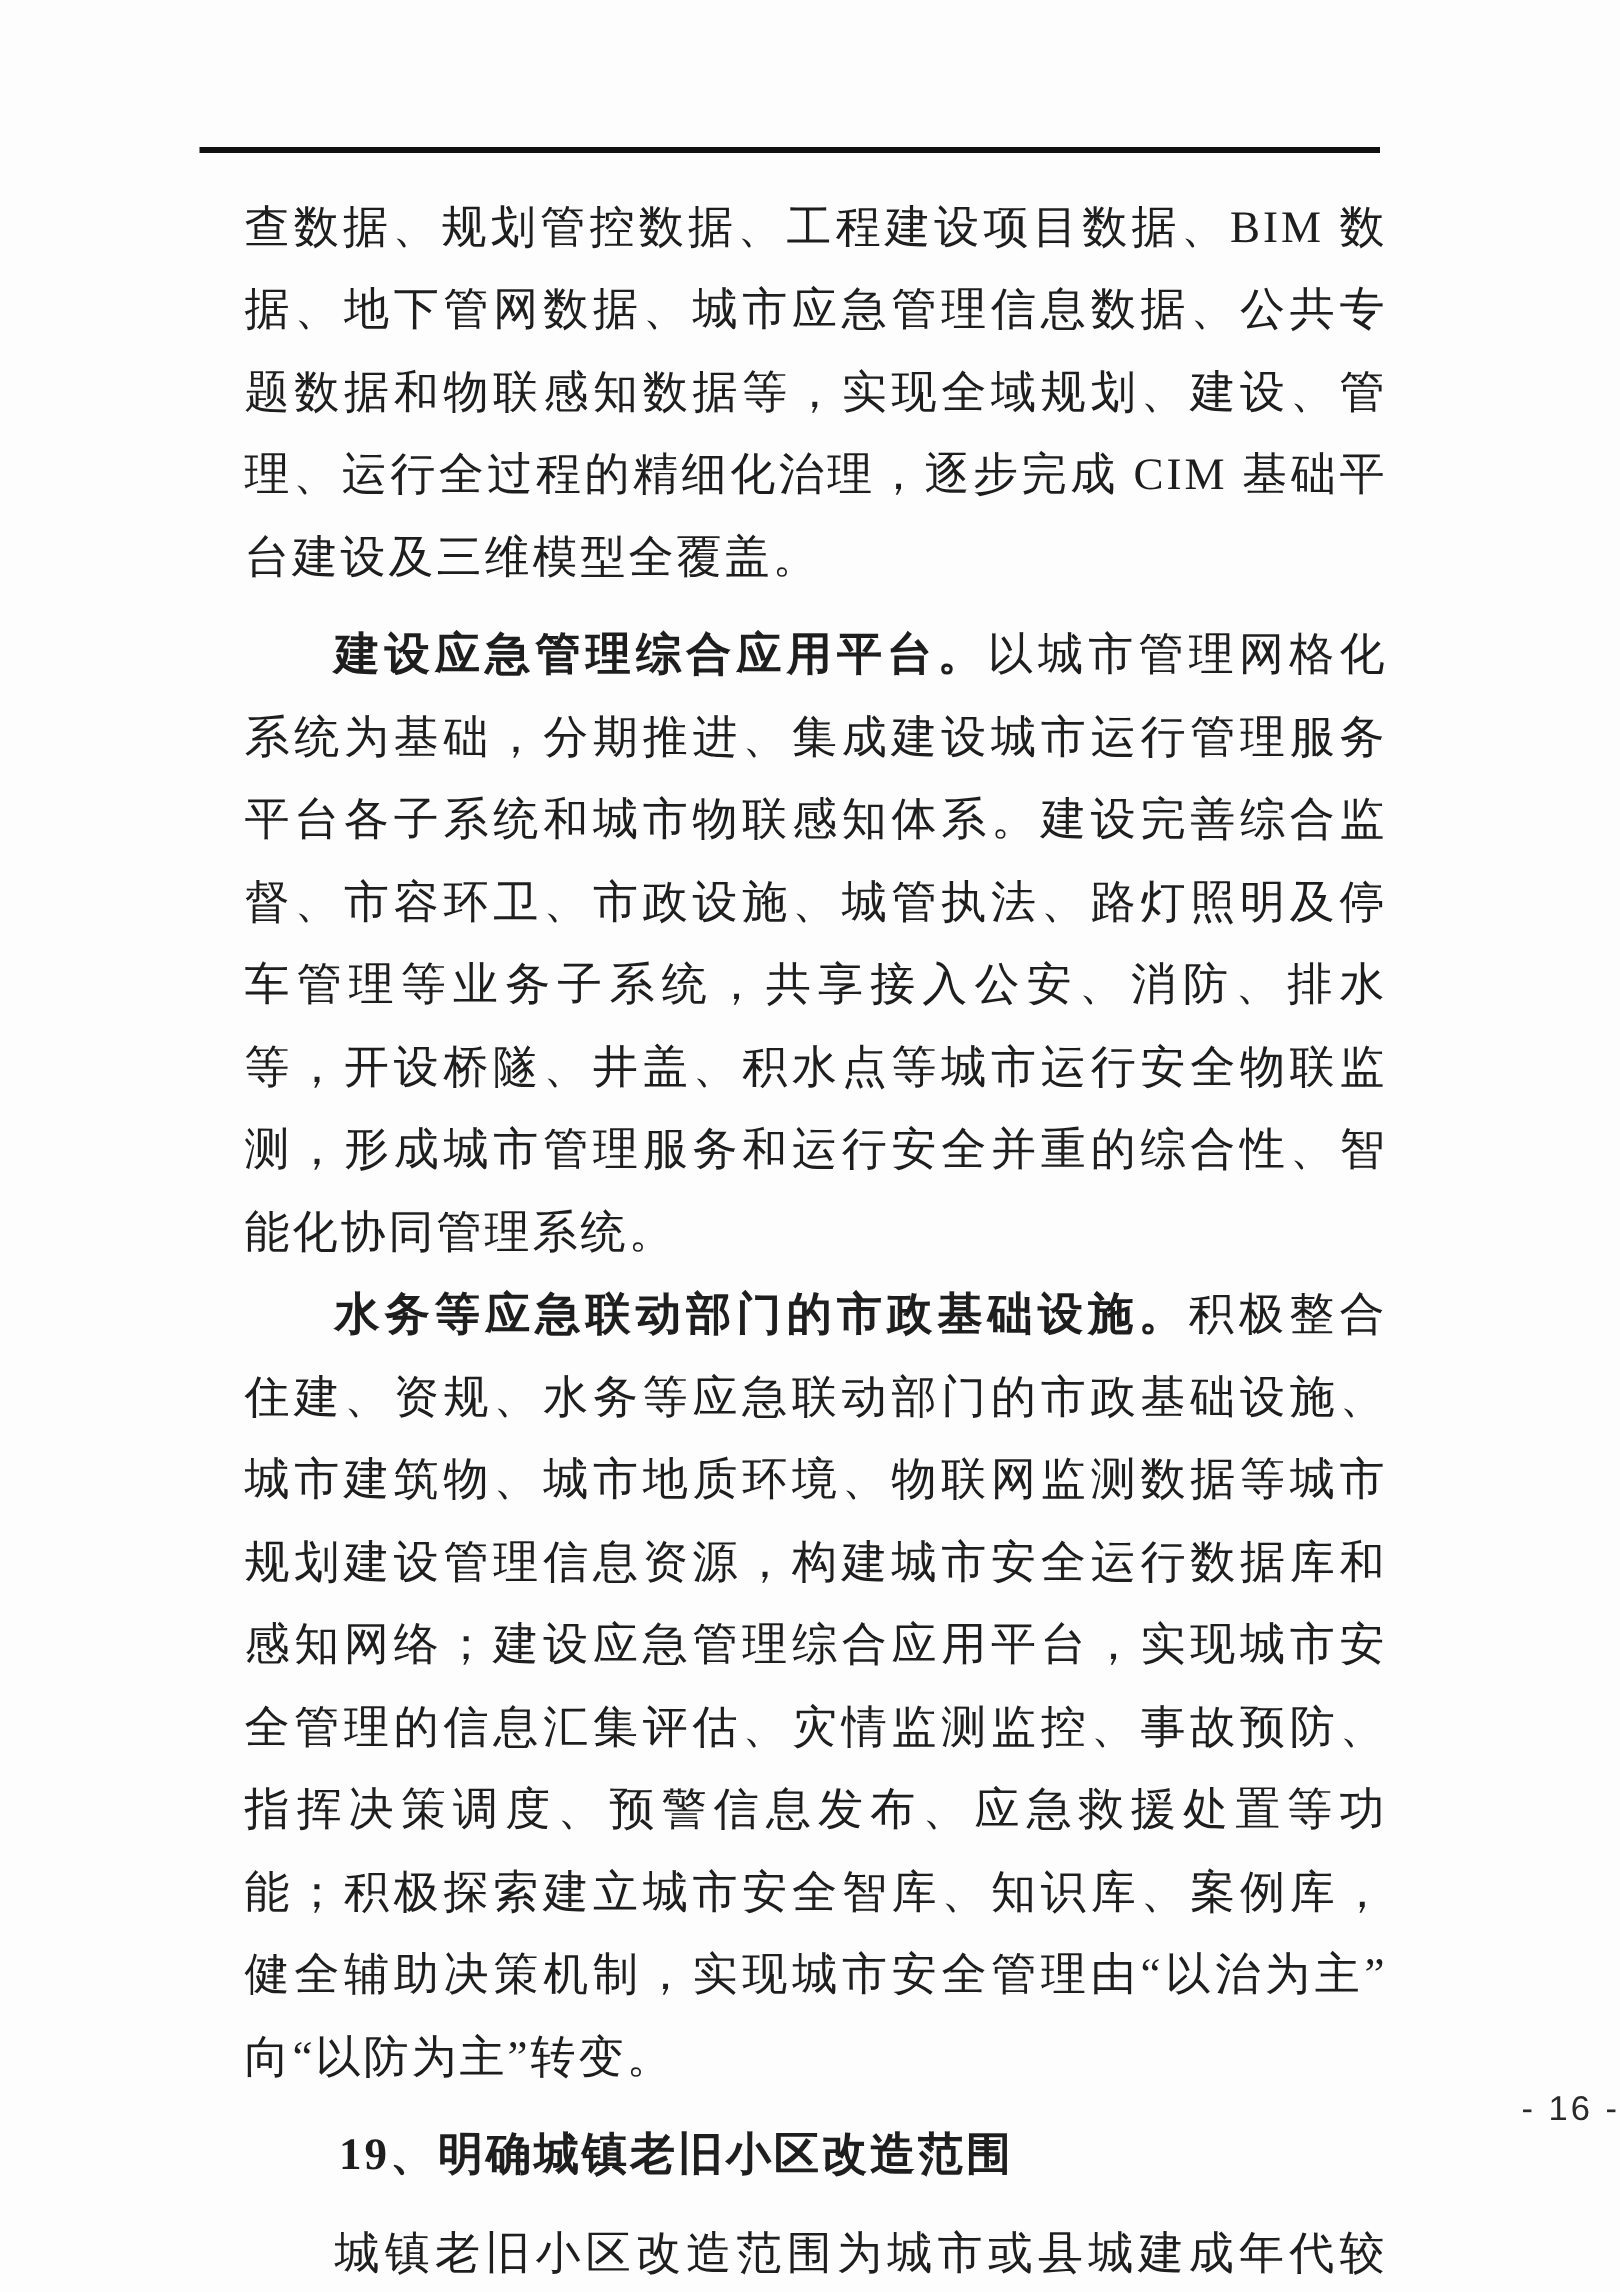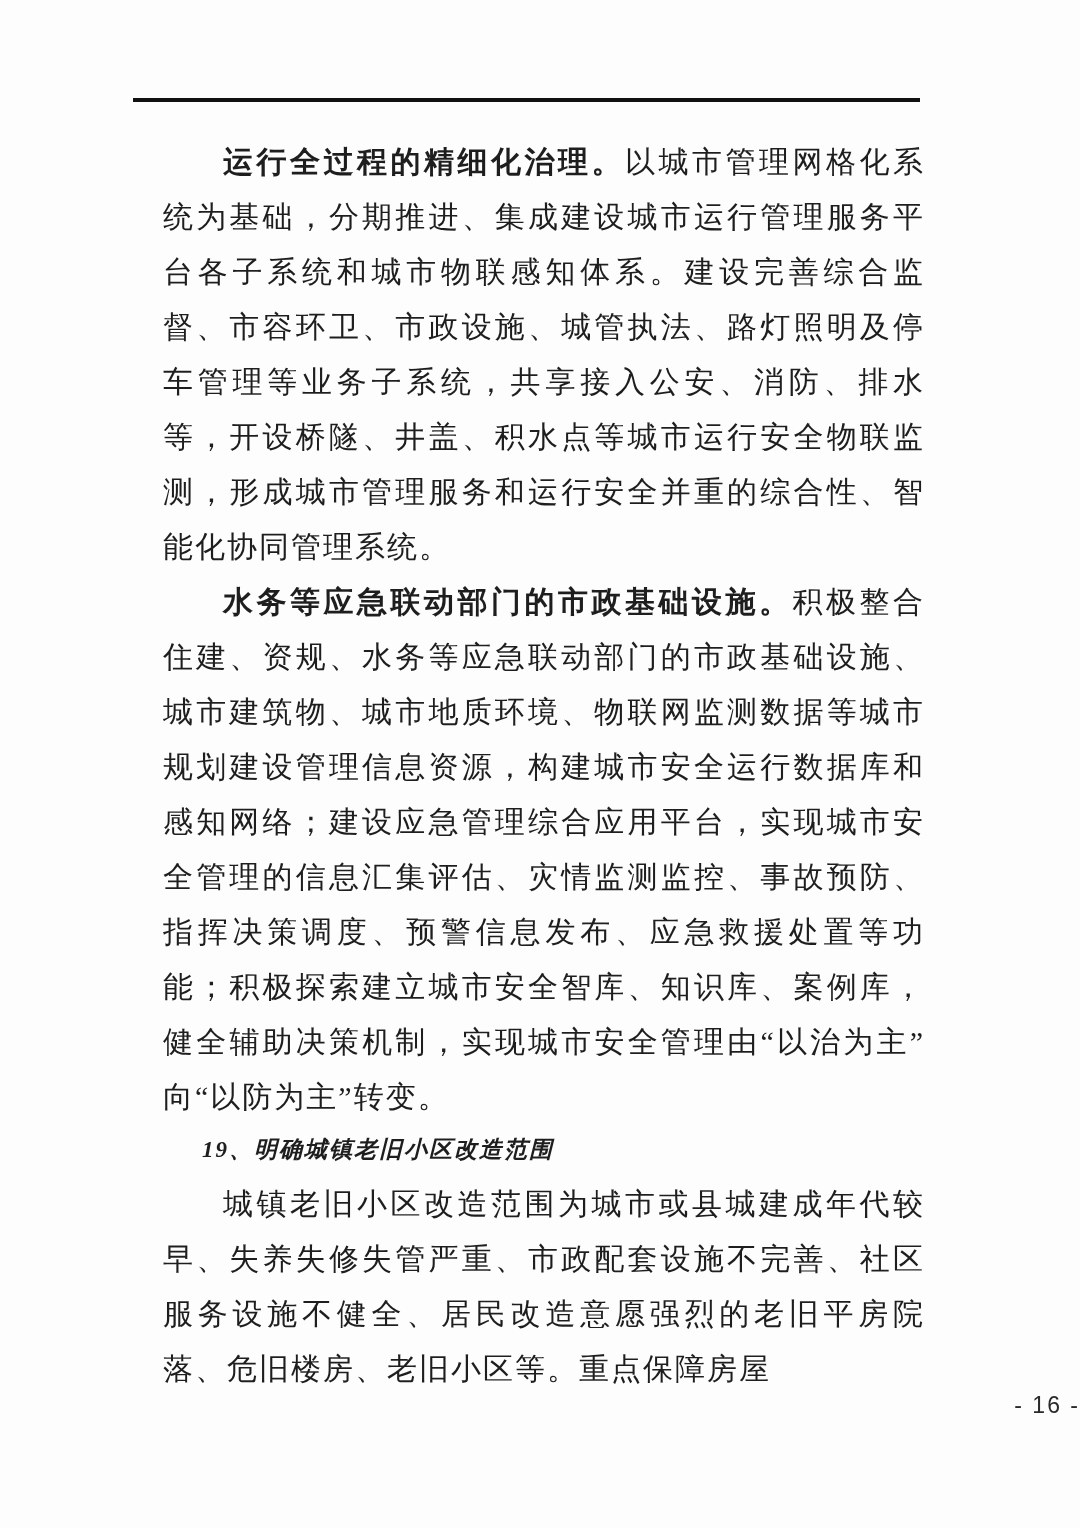--- a/index.html
+++ b/index.html
@@ -43,27 +43,26 @@
   .lead { font-weight: bold; }
   .heading-section {
     margin: 0;
     font-size: 31px;
     line-height: 52px;
     font-weight: bold;
     text-indent: 1.2em;
     letter-spacing: 2px;
   }
   .heading-item {
-    margin: 0;
-    font-size: 23px;
+    margin: 12px;
+    font-size: 30px;
     line-height: 52px;
     font-weight: bold;
     text-indent: 1.7em;
     letter-spacing: 2px;
-    font-style: italic;
   }
   .page-number {
     position: absolute;
     left: 0;
     right: 0;
     top: 1392px;
     text-align: right;
     font-size: 23px;
     letter-spacing: 2px;
     color: #2a2a2a;
@@ -72,22 +71,23 @@
 </style>
 </head>
 <body>
 
 <div class="page">
 
   <div class="header-rule"></div>
 
   <div class="content">
 
+    <p class="para"><span>查数据、规划管控数据、工程建设项目数据、BIM 数据、地下管网数据、城市应急管理信息数据、公共专题数据和物联感知数据等，实现全域规划、建设、管理、运行全过程的精细化治理，逐步完成 CIM 基础平台建设及三维模型全覆盖。</span></p>
 
-    <p class="para indent spaced-top"><b class="lead">运行全过程的精细化治理。</b><span>以城市管理网格化系统为基础，分期推进、集成建设城市运行管理服务平台各子系统和城市物联感知体系。建设完善综合监督、市容环卫、市政设施、城管执法、路灯照明及停车管理等业务子系统，共享接入公安、消防、排水等，开设桥隧、井盖、积水点等城市运行安全物联监测，形成城市管理服务和运行安全并重的综合性、智能化协同管理系统。</span></p>
+    <p class="para indent spaced-top"><b class="lead">建设应急管理综合应用平台。</b><span>以城市管理网格化系统为基础，分期推进、集成建设城市运行管理服务平台各子系统和城市物联感知体系。建设完善综合监督、市容环卫、市政设施、城管执法、路灯照明及停车管理等业务子系统，共享接入公安、消防、排水等，开设桥隧、井盖、积水点等城市运行安全物联监测，形成城市管理服务和运行安全并重的综合性、智能化协同管理系统。</span></p>
 
     <p class="para indent"><b class="lead">水务等应急联动部门的市政基础设施。</b><span>积极整合住建、资规、水务等应急联动部门的市政基础设施、城市建筑物、城市地质环境、物联网监测数据等城市规划建设管理信息资源，构建城市安全运行数据库和感知网络；建设应急管理综合应用平台，实现城市安全管理的信息汇集评估、灾情监测监控、事故预防、指挥决策调度、预警信息发布、应急救援处置等功能；积极探索建立城市安全智库、知识库、案例库，健全辅助决策机制，实现城市安全管理由“以治为主”向“以防为主”转变。</span></p>
 
 
     <h4 class="heading-item">19、明确城镇老旧小区改造范围</h4>
 
     <p class="para indent"><span>城镇老旧小区改造范围为城市或县城建成年代较早、失养失修失管严重、市政配套设施不完善、社区服务设施不健全、居民改造意愿强烈的老旧平房院落、危旧楼房、老旧小区等。重点保障房屋</span></p>
 
   </div>
 

